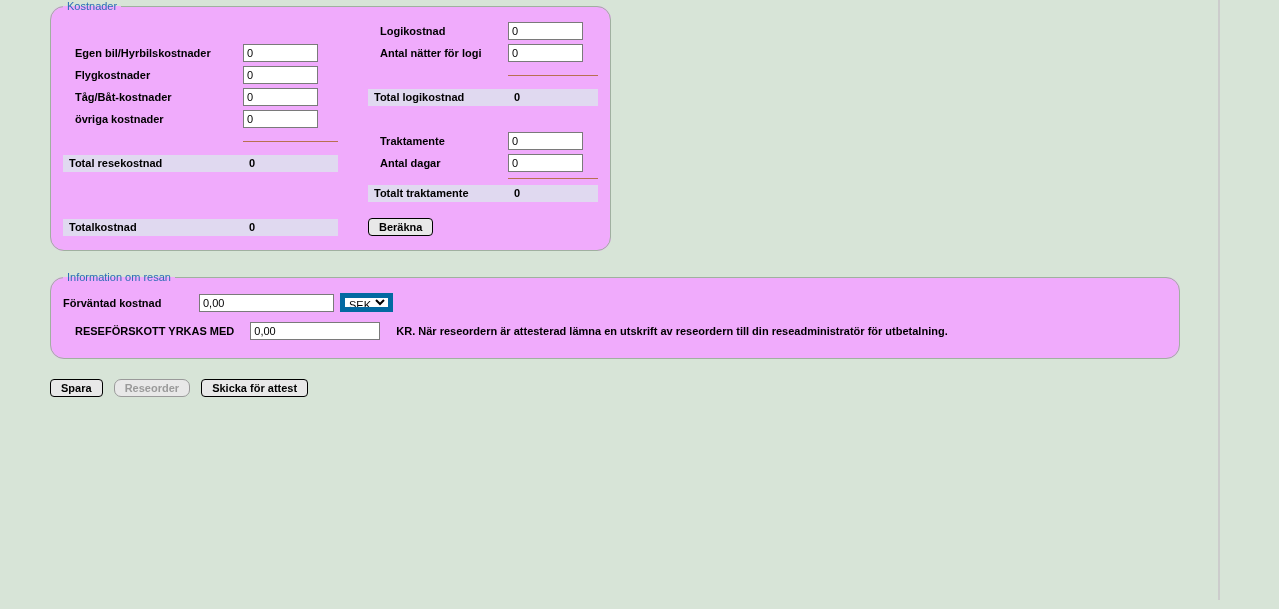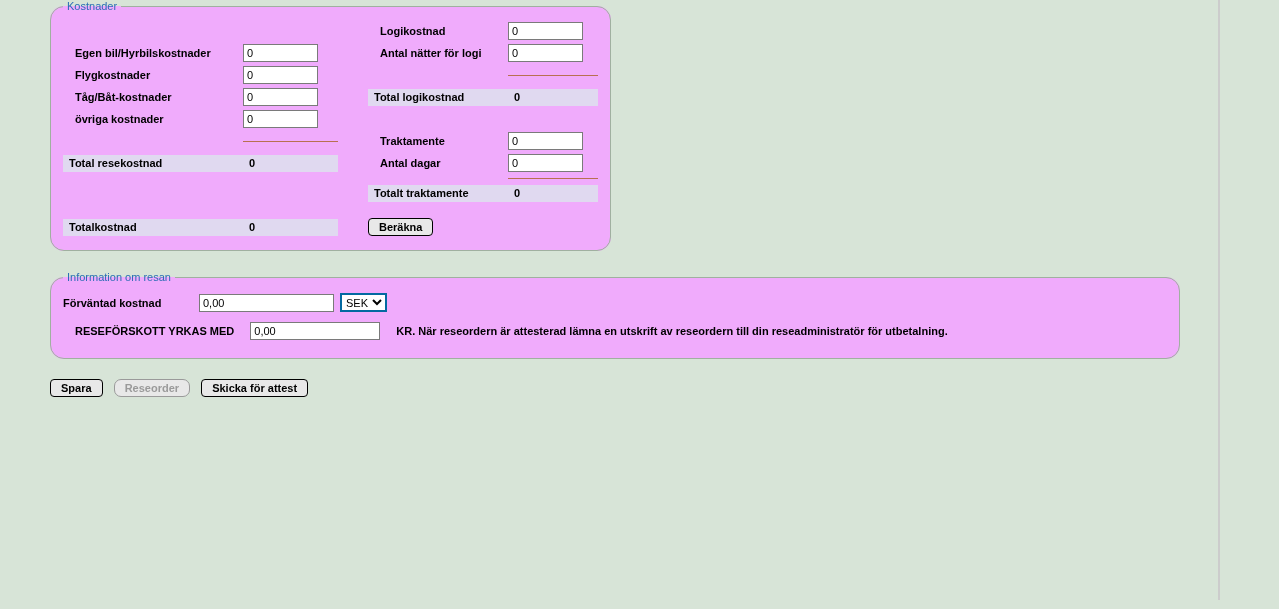--- a/index.html
+++ b/index.html
@@ -72,21 +72,21 @@
   }
   button:disabled {
     color: #9a9a9a;
     border-color: #9a9a9a;
     cursor: default;
     border-radius: 7px;
   }
   select {
     font-family: Arial, sans-serif;
     font-size: 11px;
-    border: 2px solid #0369a1;
+    border: 5px solid #0369a1;
     background: #fff;
     height: 19px;
   }
   textarea {
     font-family: Arial, sans-serif;
     font-size: 11px;
     border: 1px solid #7a7a7a;
     background: #fff;
     resize: none;
   }

